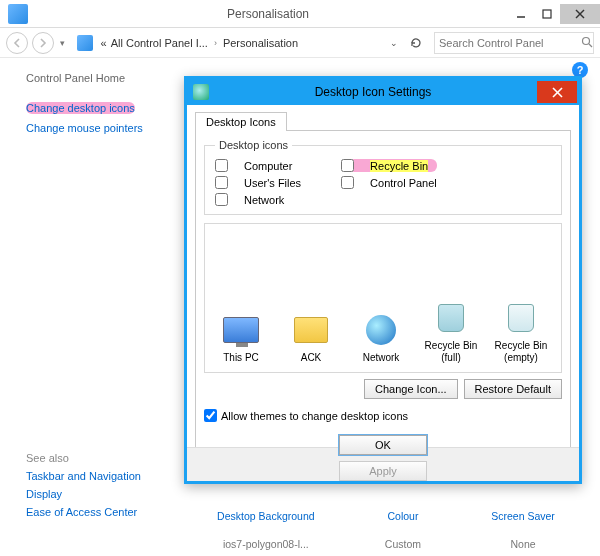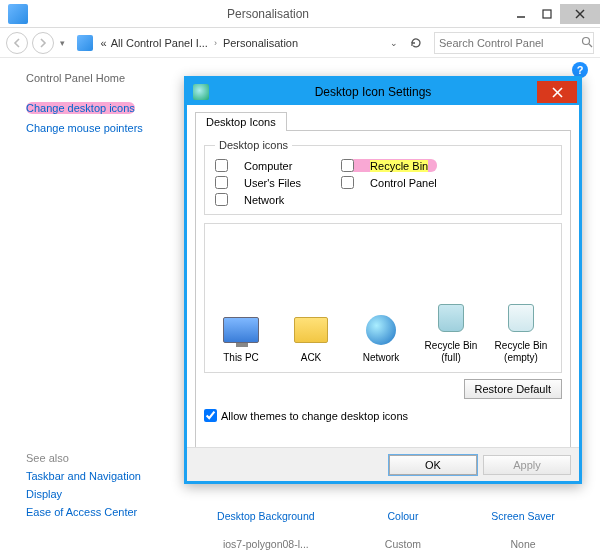--- a/index.html
+++ b/index.html
@@ -74,21 +74,21 @@
   .bin.full { background:linear-gradient(#c8e8f0,#9fd0dd);}
   .bin.empty { background:linear-gradient(#f0f8fa,#d0e8ee);}
 
   .btnrow { display:flex; justify-content:flex-end; gap:6px; margin-top:6px; }
   .btn { border:1px solid #aaa; background:linear-gradient(#fdfdfd,#e9e9e9); padding:3px 10px; font-size:11px; min-width:88px; text-align:center; cursor:pointer;}
   .btn.primary { outline:1px solid #6bb0e8; }
   .btn.dis { color:#999; border-color:#ccc; }
 
   .allowthemes { display:flex; align-items:center; gap:4px; font-size:11px; margin-top:10px; }
 
-  .dlg-footer { height:34px; background:#f0f0f0; border-top:1px solid #ddd; display:flex; align-items:center; justify-content:flex-end; gap:6px; padding:0 8px; }
+  .dlg-footer { height:34px; background:#f0f0f0; border-top:1px solid #ddd; display:flex; align-items:center; justify-content:flex-end; gap:6px; padding:0 8px;flex-direction:column; }
 </style>
 </head>
 <body>
 
 <div class="titlebar">
   <div class="app-icon"></div>
   <div class="title">Personalisation</div>
   <div class="wbtn">
       <svg width="10" height="10">
         <line x1="1" y1="8" x2="9" y2="8" stroke="#333" stroke-width="1.5"></line>
@@ -251,20 +251,21 @@
         </div>
         <div class="ico">
           <div class="glyph">
               <div class="bin empty"></div>
             </div>
           <div>Recycle Bin (empty)</div>
         </div>
       </div>
 
       <div class="btnrow">
+        <div class="btn">Change Icon...</div>
         <div class="btn">Restore Default</div>
       </div>
 
       <label class="allowthemes">
         <input type="checkbox" checked="" style="">
         <span>Allow themes to change desktop icons</span>
       </label>
 
     </div>
   </div>

